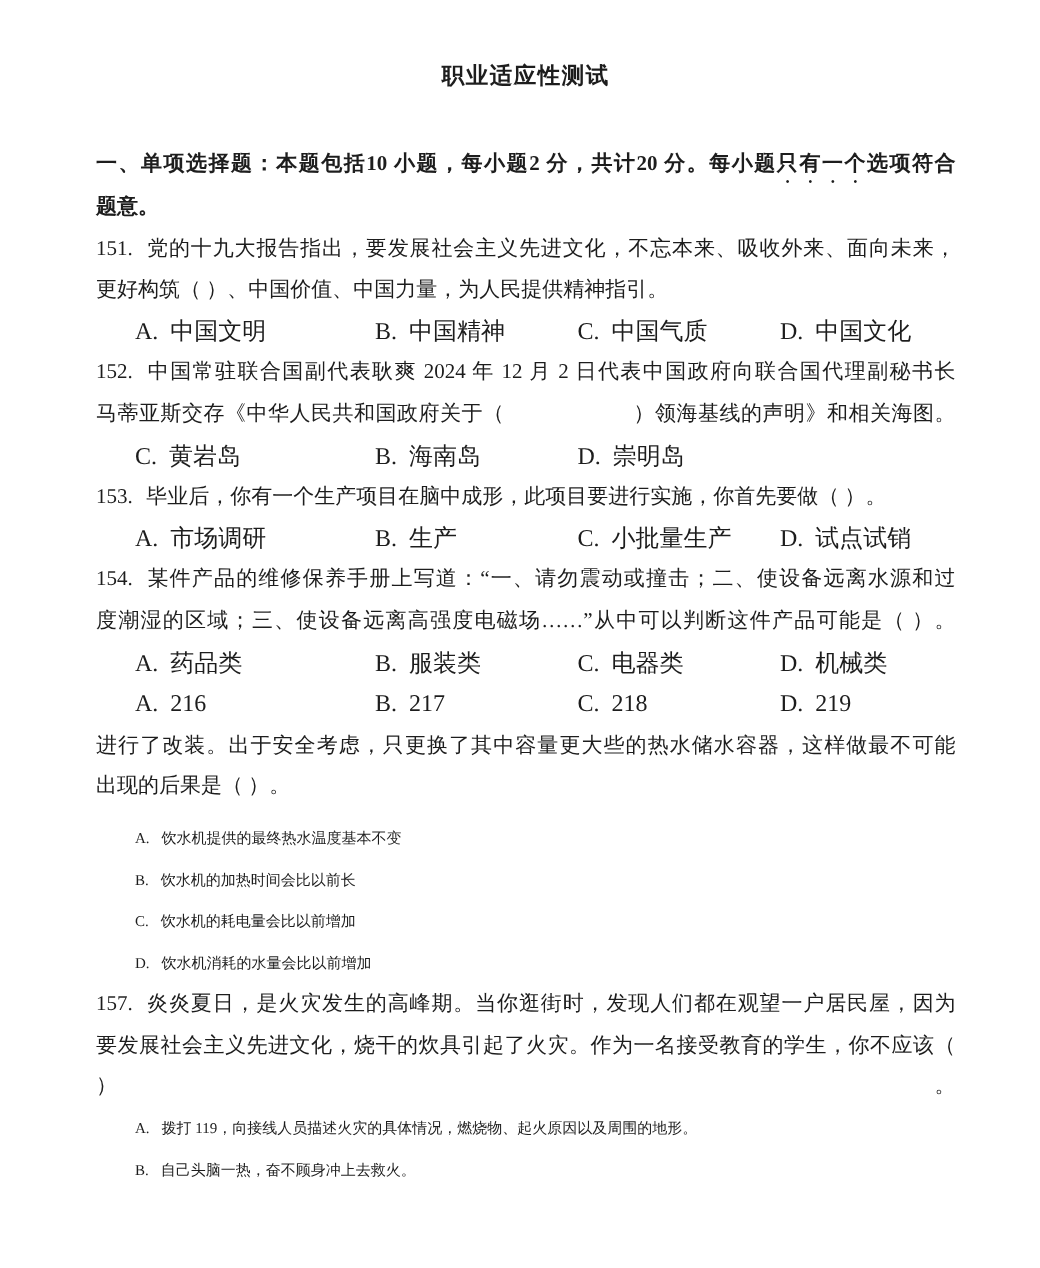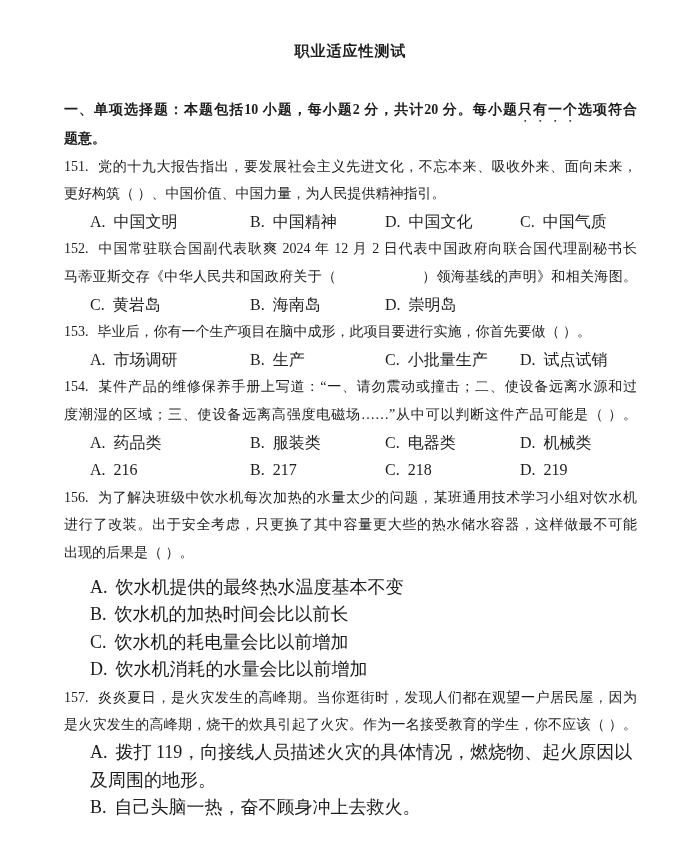--- a/index.html
+++ b/index.html
@@ -50,21 +50,21 @@
     grid-template-columns: 160px 135px 135px 1fr;
     padding-left: 26px;
     font-size: 16px;
     line-height: 27.6px;
   }
   .opt-label { margin-right: 8px; }
 
   .opt-stack { }
   .opt-line {
     padding-left: 26px;
-    font-size: 18px;
+    font-size: 10px;
     line-height: 27.6px;
   }
   
   #questions .question-block:nth-of-type(6) .opt-stack { margin-top: 7px; }
 </style>
 </head>
 <body>
 
 <main>
   <h1>职业适应性测试</h1>
@@ -72,22 +72,22 @@
   <div class="line j bold"><span>一、单项选择题：本题包括10 小题，每小题2 分，共计20 分。每小题</span><span class="emph">只有一个</span><span>选项符合</span></div>
   <div class="line bold">题意。</div>
 
   <div id="questions">
       <div class="question-block">
         <div class="line j"><span class="qnum">151.</span><span>党的十九大报告指出，要发展社会主义先进文化，不忘本来、吸收外来、面向未来，</span></div>
         <div class="line"><span>更好构筑（ ）、中国价值、中国力量，为人民提供精神指引。</span></div>
         <div class="opt-row">
           <div class="opt-cell"><span class="opt-label">A.</span><span>中国文明</span></div>
           <div class="opt-cell"><span class="opt-label">B.</span><span>中国精神</span></div>
+          <div class="opt-cell"><span class="opt-label">C.</span><span>中国气质</span></div>
           <div class="opt-cell"><span class="opt-label">D.</span><span>中国文化</span></div>
-          <div class="opt-cell"><span class="opt-label">C.</span><span>中国气质</span></div>
         </div>
       </div>
       <div class="question-block">
         <div class="line j"><span class="qnum">152.</span><span>中国常驻联合国副代表耿爽 2024 年 12 月 2 日代表中国政府向联合国代理副秘书长</span></div>
         <div class="line j"><span>马蒂亚斯交存《中华人民共和国政府关于（　　　　　　）领海基线的声明》和相关海图。</span></div>
         <div class="opt-row">
           <div class="opt-cell"><span class="opt-label">C.</span><span>黄岩岛</span></div>
           <div class="opt-cell"><span class="opt-label">B.</span><span>海南岛</span></div>
           <div class="opt-cell"><span class="opt-label">D.</span><span>崇明岛</span></div>
         </div>
@@ -113,32 +113,31 @@
       </div>
       <div class="question-block">
         <div class="opt-row">
           <div class="opt-cell"><span class="opt-label">A.</span><span>216</span></div>
           <div class="opt-cell"><span class="opt-label">B.</span><span>217</span></div>
           <div class="opt-cell"><span class="opt-label">C.</span><span>218</span></div>
           <div class="opt-cell"><span class="opt-label">D.</span><span>219</span></div>
         </div>
       </div>
       <div class="question-block">
-        <div class="line j"><span class="qnum">156.</span><span>为了解决班级中饮水机每次加热的水量太少的问题，某班通用技术学习小组对饮水机</span></div>
         <div class="line j"><span>进行了改装。出于安全考虑，只更换了其中容量更大些的热水储水容器，这样做最不可能</span></div>
         <div class="line"><span>出现的后果是（ ）。</span></div>
         <div class="opt-stack">
           <div class="opt-line"><span class="opt-label">A.</span><span>饮水机提供的最终热水温度基本不变</span></div>
           <div class="opt-line"><span class="opt-label">B.</span><span>饮水机的加热时间会比以前长</span></div>
           <div class="opt-line"><span class="opt-label">C.</span><span>饮水机的耗电量会比以前增加</span></div>
           <div class="opt-line"><span class="opt-label">D.</span><span>饮水机消耗的水量会比以前增加</span></div>
         </div>
       </div>
       <div class="question-block">
         <div class="line j"><span class="qnum">157.</span><span>炎炎夏日，是火灾发生的高峰期。当你逛街时，发现人们都在观望一户居民屋，因为</span></div>
-        <div class="line j"><span>是火灾发生的高峰期，烧干的炊具引起了火灾。作为一名接受教育的学生，你不应该（ ）。</span></div>
+        <div class="line j"><span>要发展社会主义先进文化，烧干的炊具引起了火灾。作为一名接受教育的学生，你不应该（ ）。</span></div>
         <div class="opt-stack">
           <div class="opt-line"><span class="opt-label">A.</span><span>拨打 119，向接线人员描述火灾的具体情况，燃烧物、起火原因以及周围的地形。</span></div>
           <div class="opt-line"><span class="opt-label">B.</span><span>自己头脑一热，奋不顾身冲上去救火。</span></div>
         </div>
       </div>
     </div>
 </main>
 
 </body></html>

